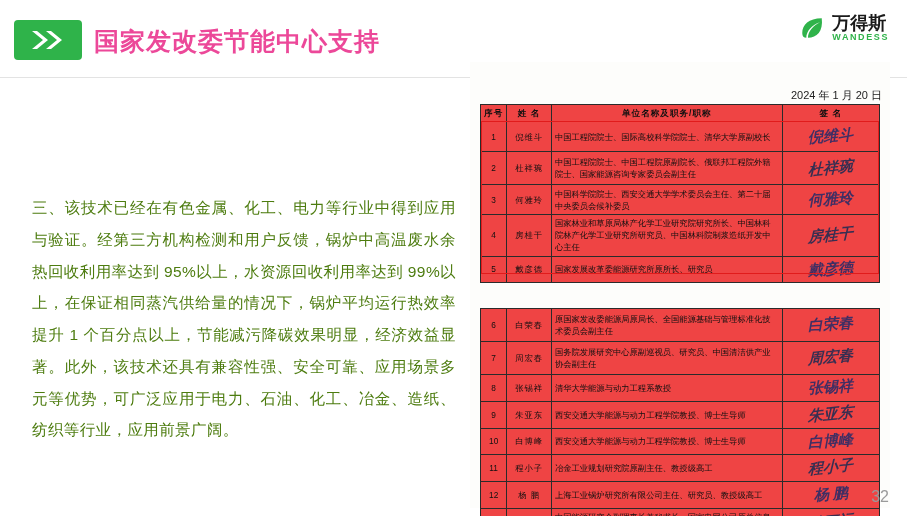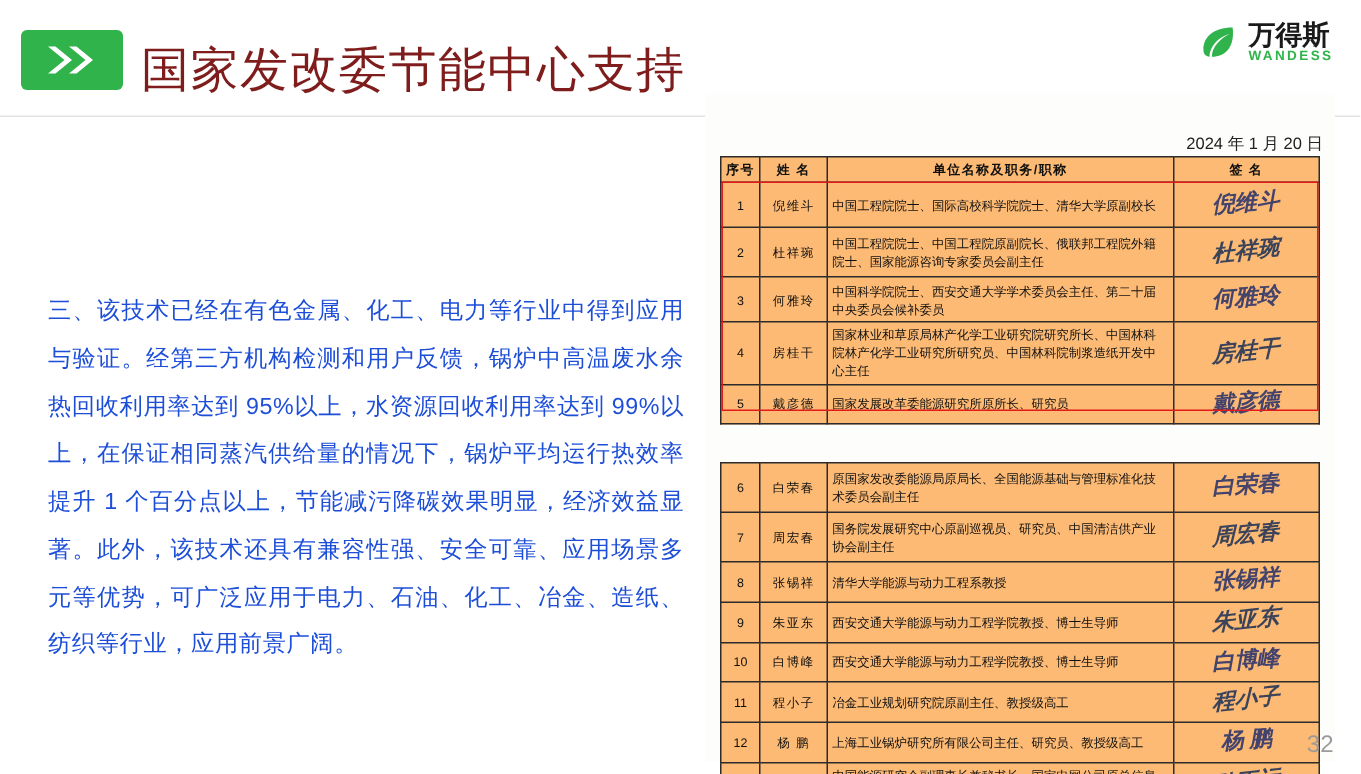--- a/index.html
+++ b/index.html
@@ -29,23 +29,23 @@
     background: #2fb34a;
     border-radius: 4px;
     display: flex;
     align-items: center;
     justify-content: center;
   }
   .logo-badge svg { display: block; }
   .header-title {
     position: absolute;
     left: 94px; top: 25px;
-    font-size: 32px;
-    font-weight: normal;
-    color: #7f1d1d;
+    font-size: 25px;
+    font-weight: bold;
+    color: #ec4899;
     letter-spacing: 1px;
     white-space: nowrap;
   }
   .brand {
     position: absolute;
     right: 18px; top: 14px;
     display: flex;
     align-items: center;
     gap: 7px;
   }
@@ -64,21 +64,21 @@
     background: #e3e3e3;
   }
 
   
   .body-text {
     position: absolute;
     left: 32px; top: 192px;
     width: 424px;
     font-size: 15.5px;
     line-height: 2.05;
-    color: #1d4ed8;
+    color: #4d7c0f;
     text-align: justify;
     text-justify: inter-ideograph;
     letter-spacing: 0.4px;
   }
 
   
   .scan {
     position: absolute;
     left: 470px; top: 62px;
     width: 420px; height: 446px;
@@ -102,21 +102,21 @@
   }
 
   table.doc {
     position: absolute;
     left: 10px;
     width: 400px;
     border-collapse: collapse;
     table-layout: fixed;
     font-size: 8.3px;
     color: #101010;
-    background: #fdba74;
+    background: #ef4444;
   }
   table.doc th, table.doc td {
     border: 1px solid #2b2b2b;
     padding: 2px 3px;
     vertical-align: middle;
     line-height: 1.45;
   }
   table.doc thead th {
     text-align: center;
     font-weight: bold;

